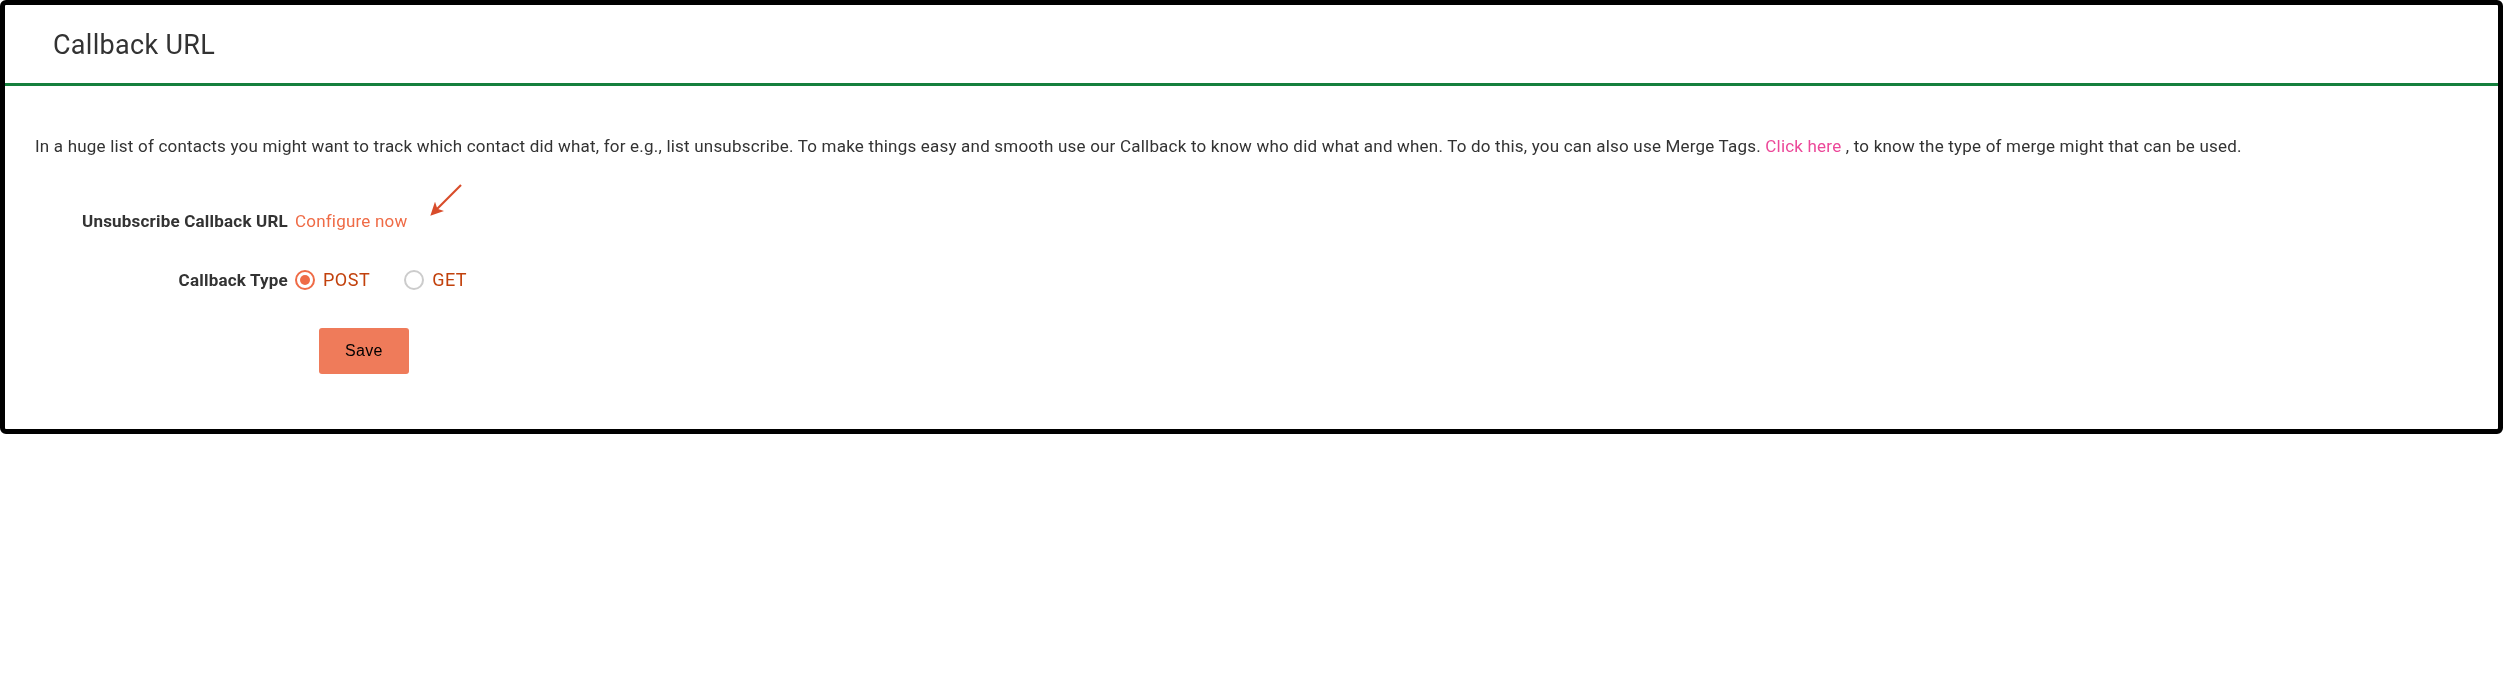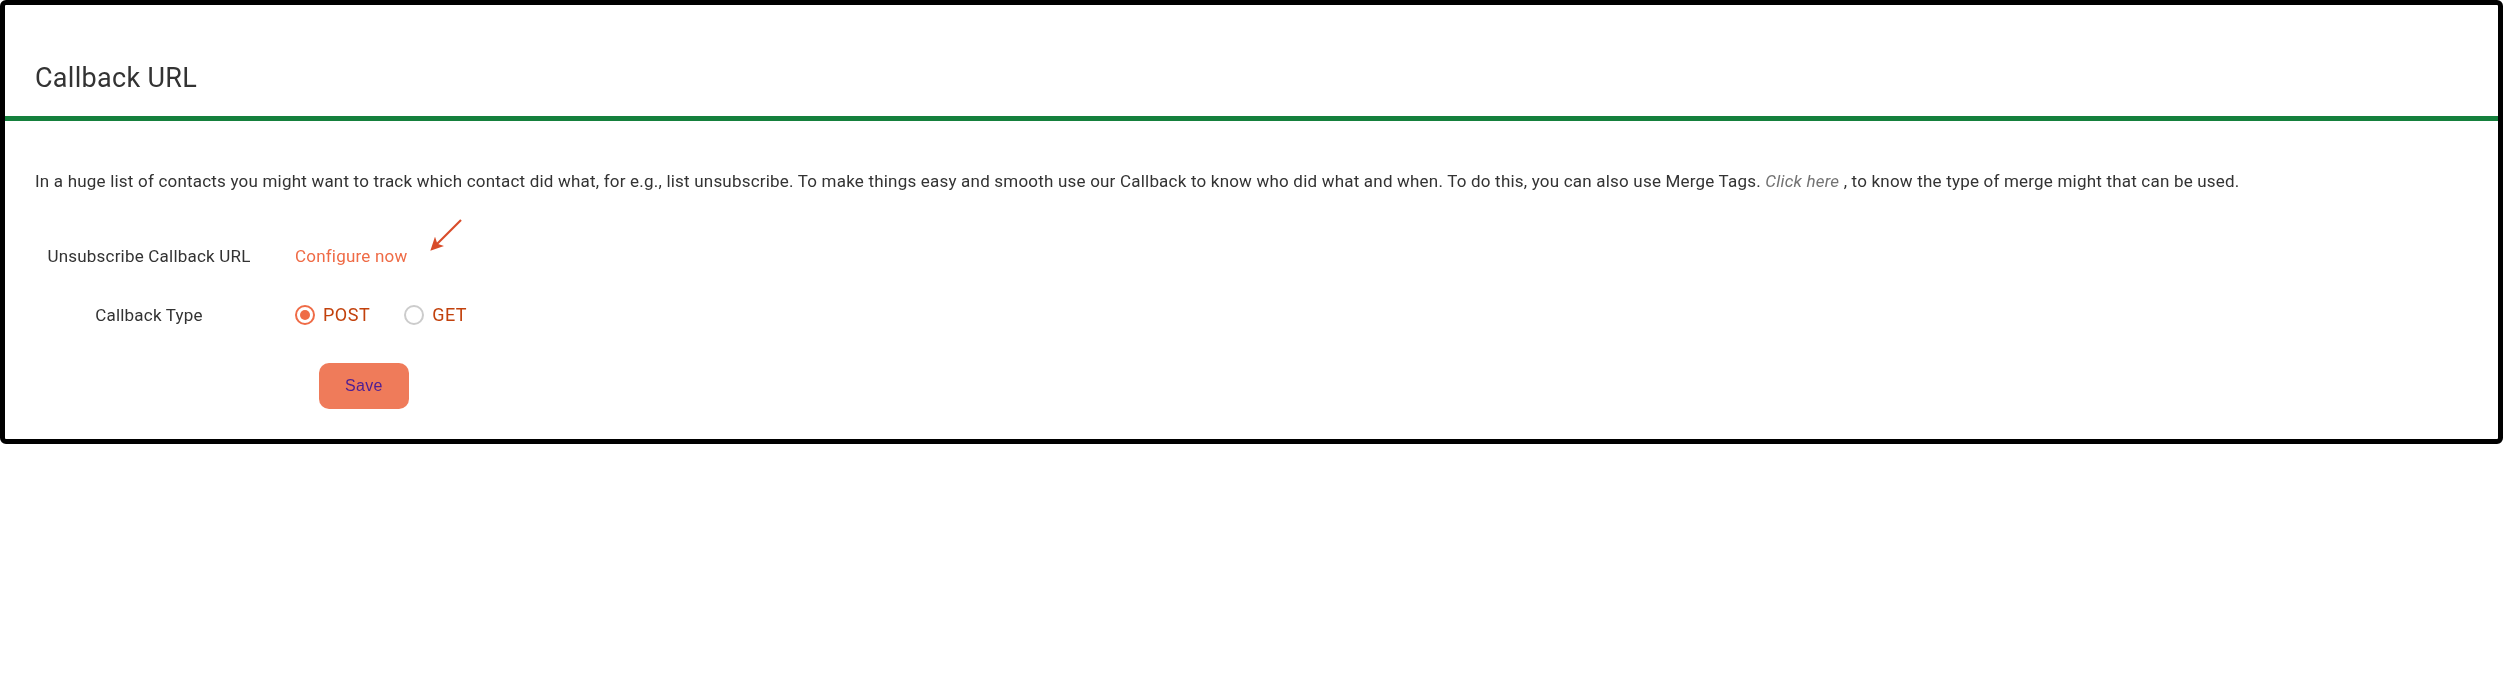--- a/index.html
+++ b/index.html
@@ -13,60 +13,59 @@
       color: #222;
     }
     .frame {
       border: 5px solid #000;
       border-radius: 6px;
       margin: 0;
       background: #fff;
       min-height: 434px;
     }
     .header-section {
-      padding: 24px 30px 22px 30px;
-      border-bottom: 5px solid #15803d;
-      margin-top: 33px;
+      padding: 24px 30px 22px 48px;
+      border-bottom: 3px solid #15803d;
     }
     .page-title {
       font-size: 27px;
       font-weight: 400;
       color: #333;
       letter-spacing: 0.3px;
     }
     .content {
       padding: 44px 30px 30px 30px;
     }
     .description {
       font-size: 17px;
       color: #333;
       line-height: 1.95;
       letter-spacing: 0.2px;
     }
     .link {
-      color: #737373;
+      color: #ec4899;
       text-decoration: none;
       cursor: pointer;
-      font-style: italic;
     }
     .form-area {
       margin-top: 48px;
     }
     .form-row {
       display: flex;
       align-items: center;
       margin-bottom: 38px;
     }
     .form-label {
       width: 260px;
-      text-align: center;
+      text-align: right;
       font-size: 17px;
       color: #333;
-      padding-right: 32px;
+      padding-right: 7px;
       letter-spacing: 0.2px;
+      font-weight: bold;
     }
     .form-value {
       display: flex;
       align-items: flex-start;
       position: relative;
     }
     .configure-link {
       color: #ef6b46;
       font-size: 17px;
       cursor: pointer;
@@ -112,23 +111,23 @@
       font-size: 18px;
       color: #c2410c;
       letter-spacing: 0.5px;
     }
     .button-row {
       margin-top: 10px;
       padding-left: 284px;
     }
     .save-button {
       background: #ef7b5a;
-      color: #4c1d95;
+      color: #000000;
       border: none;
-      border-radius: 10px;
+      border-radius: 3px;
       padding: 14px 26px;
       font-size: 16px;
       cursor: pointer;
       letter-spacing: 0.3px;
     }
   </style>
 </head>
 <body>
 
 <div class="frame">

